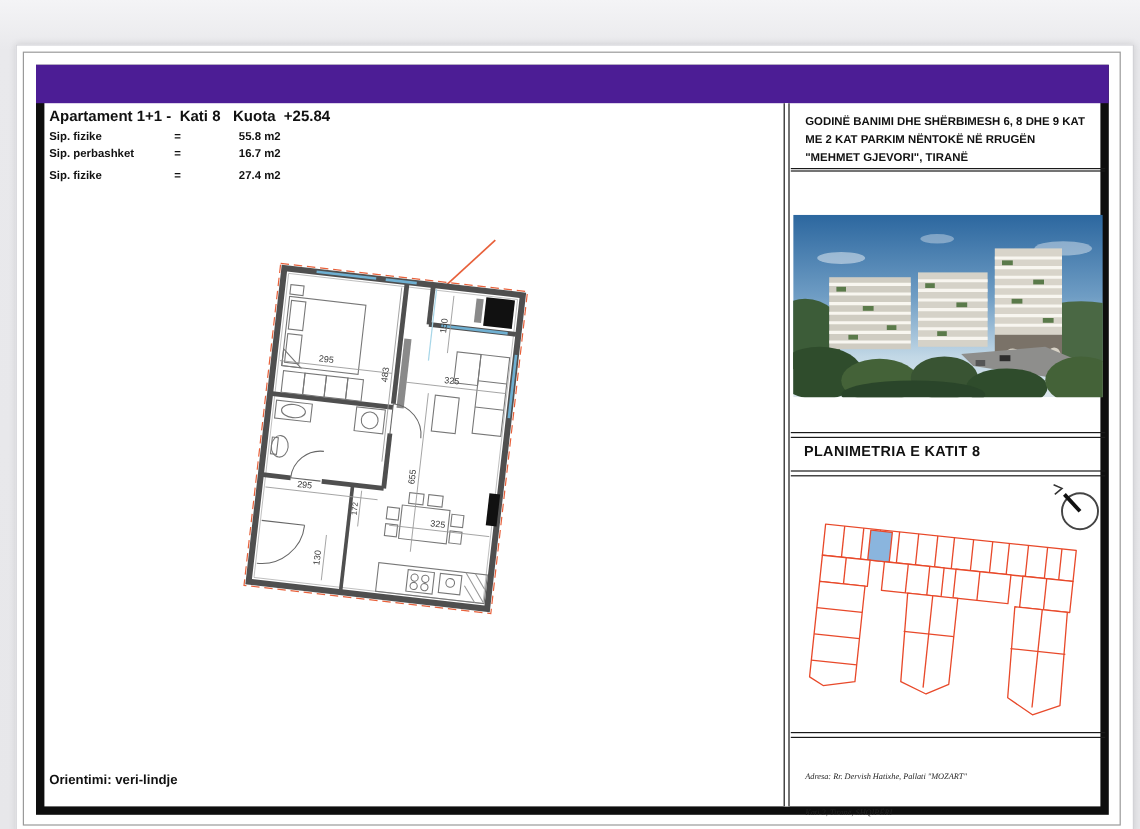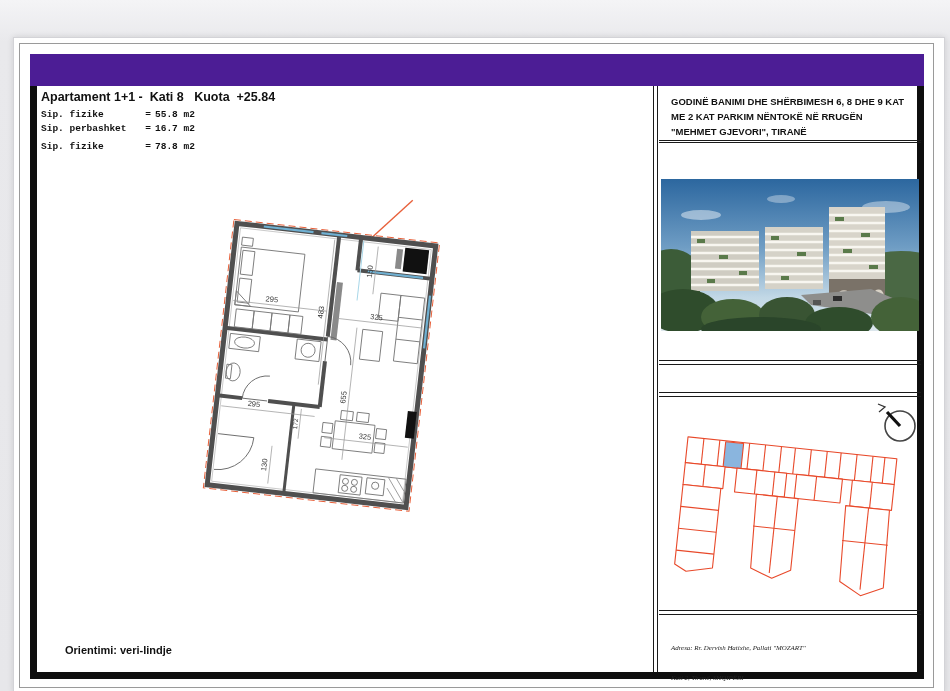--- a/index.html
+++ b/index.html
@@ -26,27 +26,27 @@
     color:#fff;font-weight:bold;font-size:12.5px;letter-spacing:.4px;
     line-height:32px;padding-left:14px;white-space:pre;
   }
   .vdivider{
     position:absolute;left:639px;top:48px;width:3px;height:586px;
     border-left:1px solid #1a1a1a;border-right:1px solid #1a1a1a;background:#fff;
   }
   
   .info{position:absolute;left:27px;top:52px;width:420px;}
   .info-heading{font-weight:bold;font-size:12.5px;white-space:pre;margin-bottom:4px;}
-  .info-row{display:flex;font-size:9.5px;font-weight:bold;line-height:14px;font-family:Liberation Mono, monospace;}
+  .info-row{display:flex;font-size:9.5px;font-weight:bold;line-height:14px;}
   .info-row .lbl{width:100px;}
   .info-row .eq{width:14px;text-align:center;}
-  .info-row .val{white-space:pre;}
+  .info-row .val{white-space:pre;margin-left:44px;}
   .info-row.totale{margin-top:4px;}
   .orient{
-    position:absolute;left:27px;top:606px;font-weight:bold;font-size:11px;margin-left:24px;
+    position:absolute;left:27px;top:606px;font-weight:bold;font-size:11px;
   }
   .plan-wrap{position:absolute;left:172px;top:152px;width:290px;height:360px;}
   svg text{font-family:"Liberation Sans",sans-serif;}
   .dim-t{font-size:7.5px;fill:#3a3a3a;}
   .dim-s{font-size:6.5px;fill:#3a3a3a;}
   
   .rp-header{
     position:absolute;left:645px;top:48px;width:262px;height:57px;
     box-sizing:border-box;border-bottom:3px double #1a1a1a;
     padding:8px 12px 0 12px;font-weight:bold;font-size:9.5px;line-height:15px;
@@ -97,21 +97,21 @@
       <span class="val">55.8 m2</span>
     </div>
     <div class="info-row">
       <span class="lbl">Sip. perbashket</span>
       <span class="eq">=</span>
       <span class="val">16.7 m2</span>
     </div>
     <div class="info-row totale">
       <span class="lbl">Sip. fizike</span>
       <span class="eq">=</span>
-      <span class="val">78.8 m2</span>
+      <span class="val">27.4 m2</span>
     </div>
   </div>
 
   <div class="plan-wrap">
     <svg width="290" height="360" viewBox="0 0 290 360">
       <g transform="rotate(6.5 145 180)">
 
         <line x1="167" y1="48" x2="207" y2="2" stroke="#e8603a" stroke-width="1.4"></line>
 
         <rect x="31.5" y="41.5" width="207" height="270" fill="none" stroke="#e8603a" stroke-width="1" stroke-dasharray="7 4"></rect>
@@ -319,20 +319,21 @@
         <ellipse cx="72" cy="138" rx="32" ry="18" fill="#446238"></ellipse>
         <ellipse cx="126" cy="136" rx="28" ry="18" fill="#395433"></ellipse>
         <ellipse cx="178" cy="144" rx="34" ry="16" fill="#2f4c2c"></ellipse>
         <ellipse cx="240" cy="138" rx="30" ry="20" fill="#446238"></ellipse>
         <ellipse cx="100" cy="150" rx="60" ry="12" fill="#2a452a"></ellipse>
       </g>
     </svg>
   </div>
 
   <div class="dbl a"></div>
+  <div class="rp-kat-title">PLANIMETRIA E KATIT 8</div>
   <div class="dbl b"></div>
 
   <div class="compass">
     <svg width="52" height="52" viewBox="0 0 52 52">
       <circle cx="28" cy="28" r="15" fill="none" stroke="#444" stroke-width="1.6"></circle>
       <line x1="28" y1="28" x2="15" y2="14" stroke="#111" stroke-width="3.2"></line>
       <path d="M6,6 L13,9 L7,14" fill="none" stroke="#333" stroke-width="1.3"></path>
     </svg>
   </div>
 

